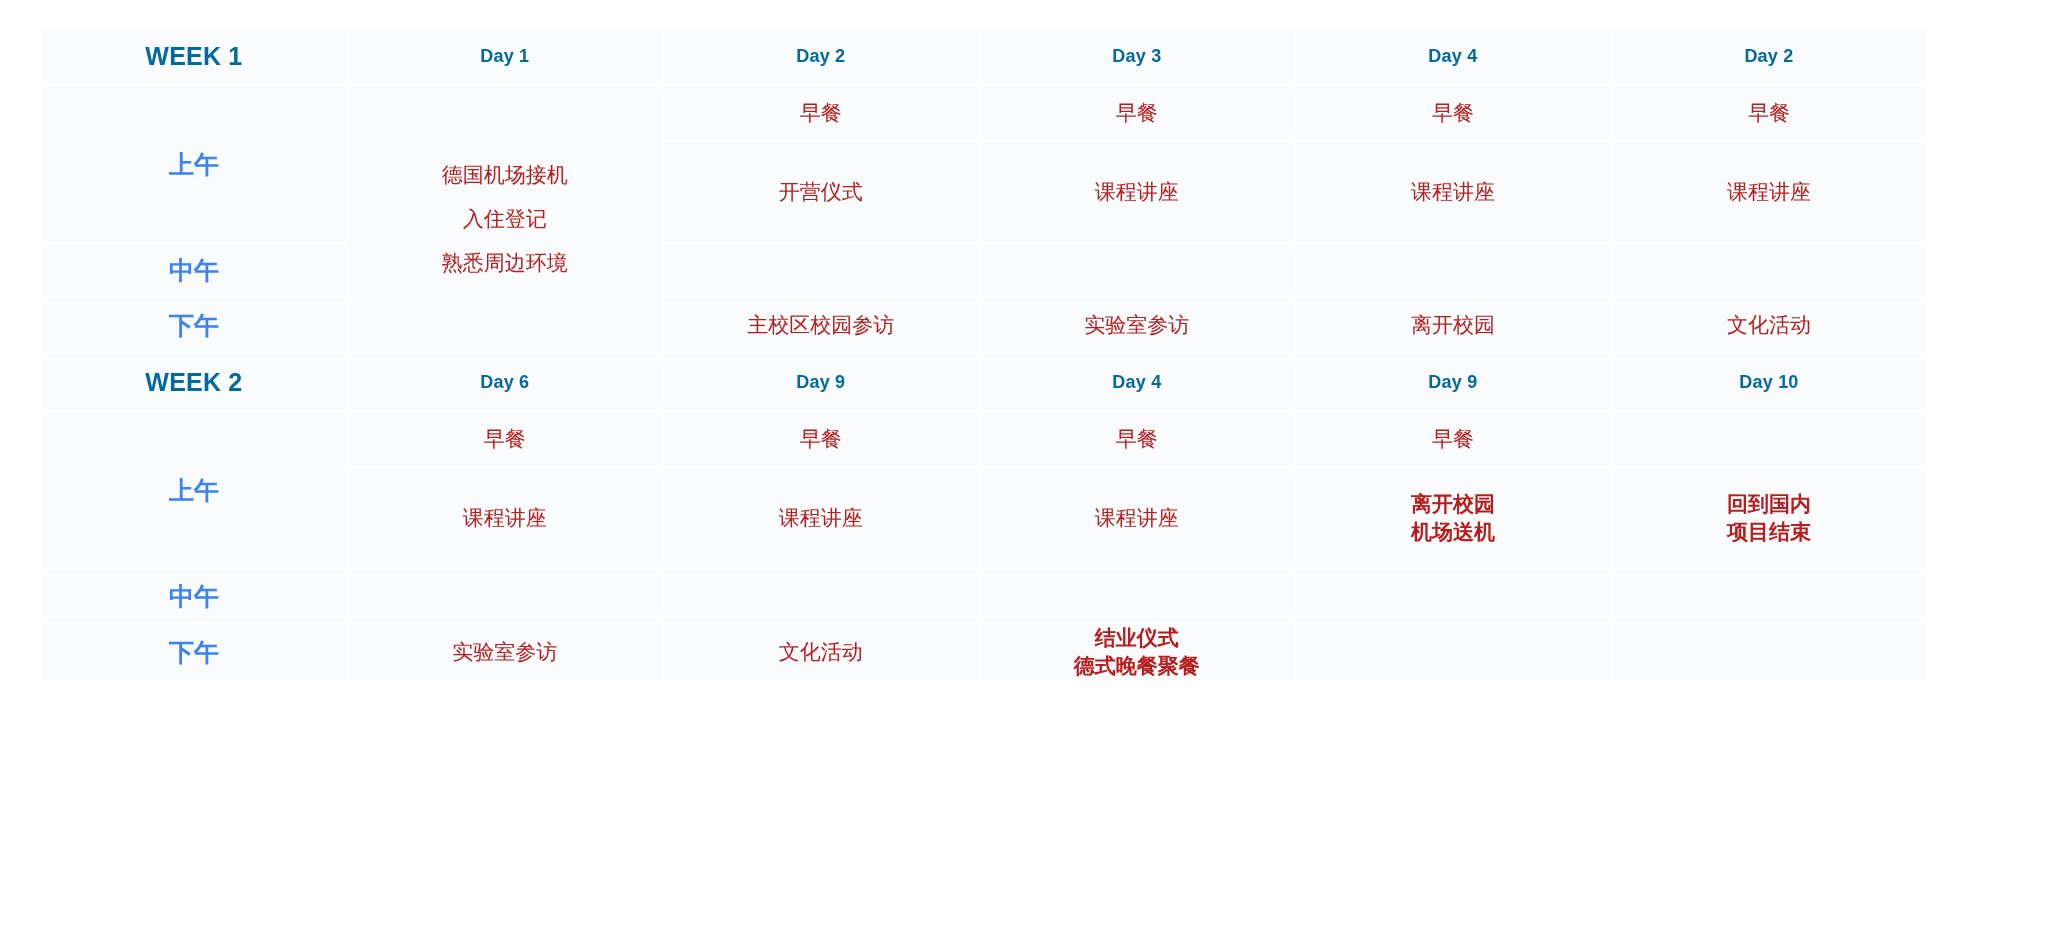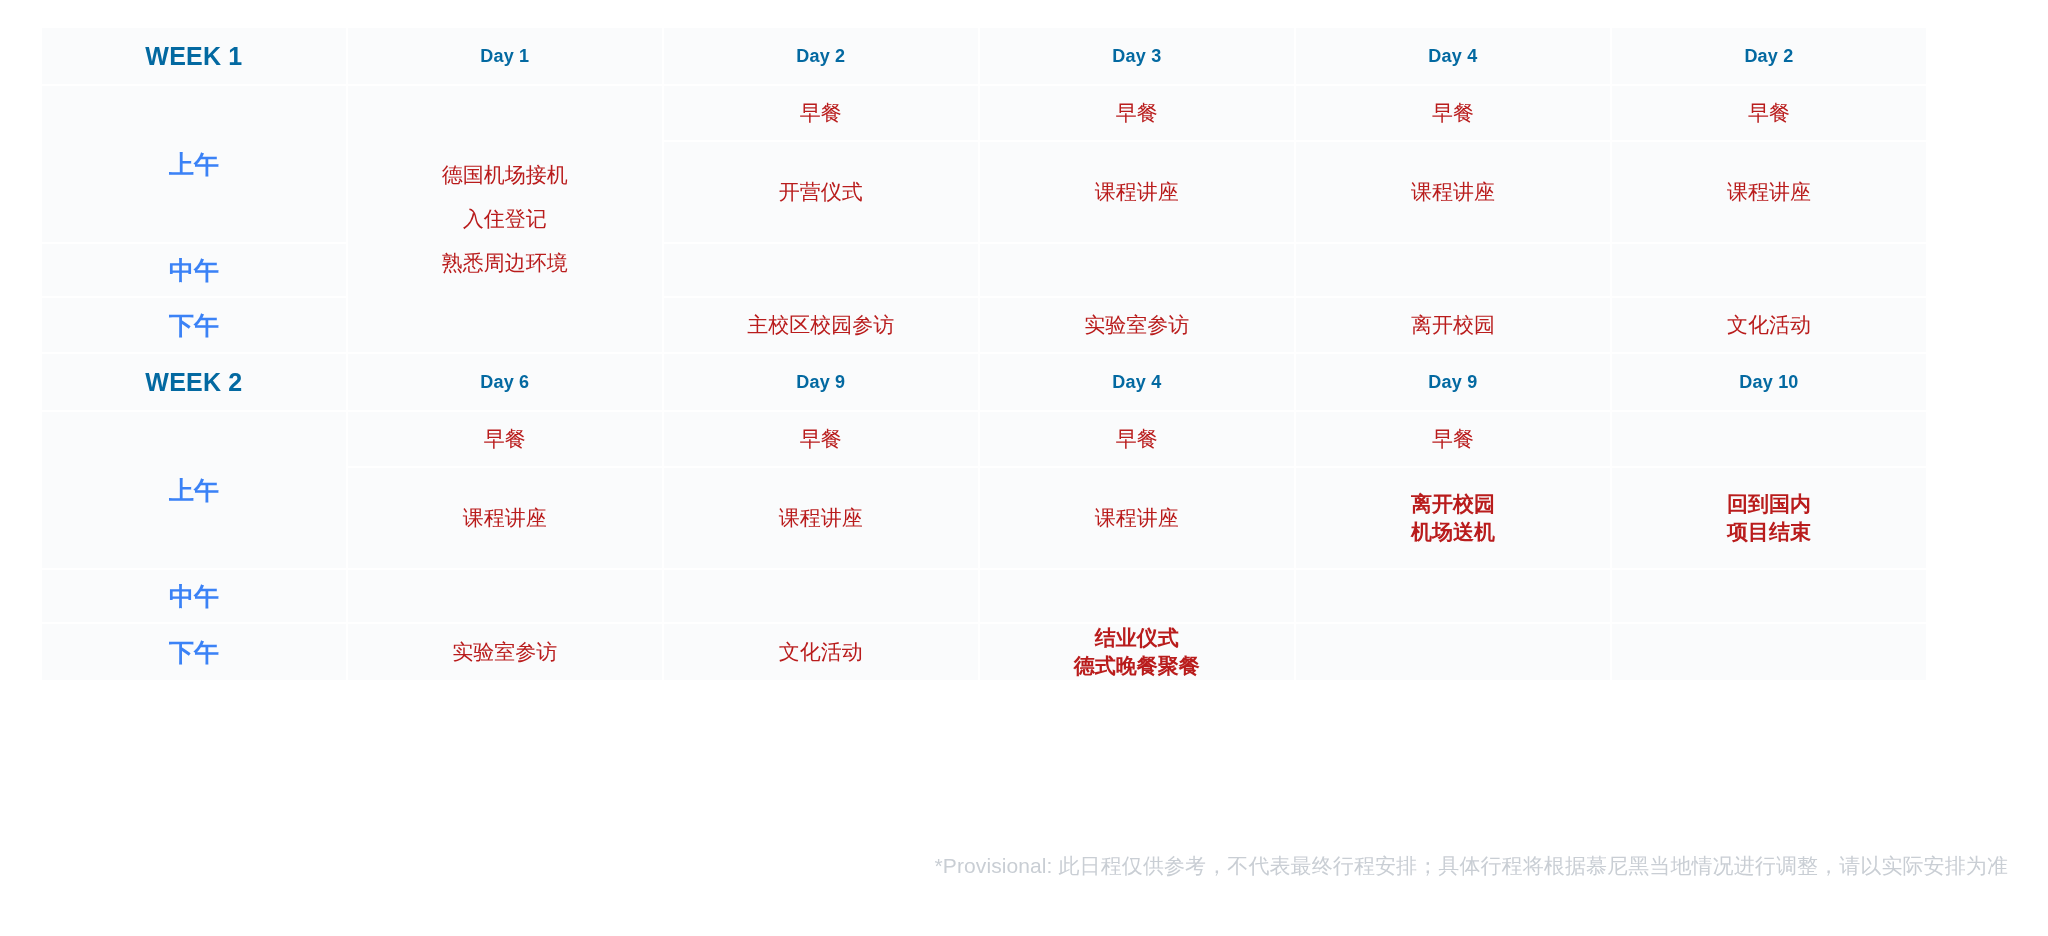--- a/index.html
+++ b/index.html
@@ -217,15 +217,14 @@
             <span class="line">德式晚餐聚餐</span>
           </td>
           <td class="cell pm"></td>
           <td class="cell pm"></td>
         </tr>
 
       </tbody>
     </table>
   </div>
 
-  <div class="footnote">*Provisional: 此日程仅供参考，不代表最终行程安排；具体行程将根据慕尼黑当地情况进行调整，请以实际安排为准</div>
 
 </div>
 
 </body></html>

